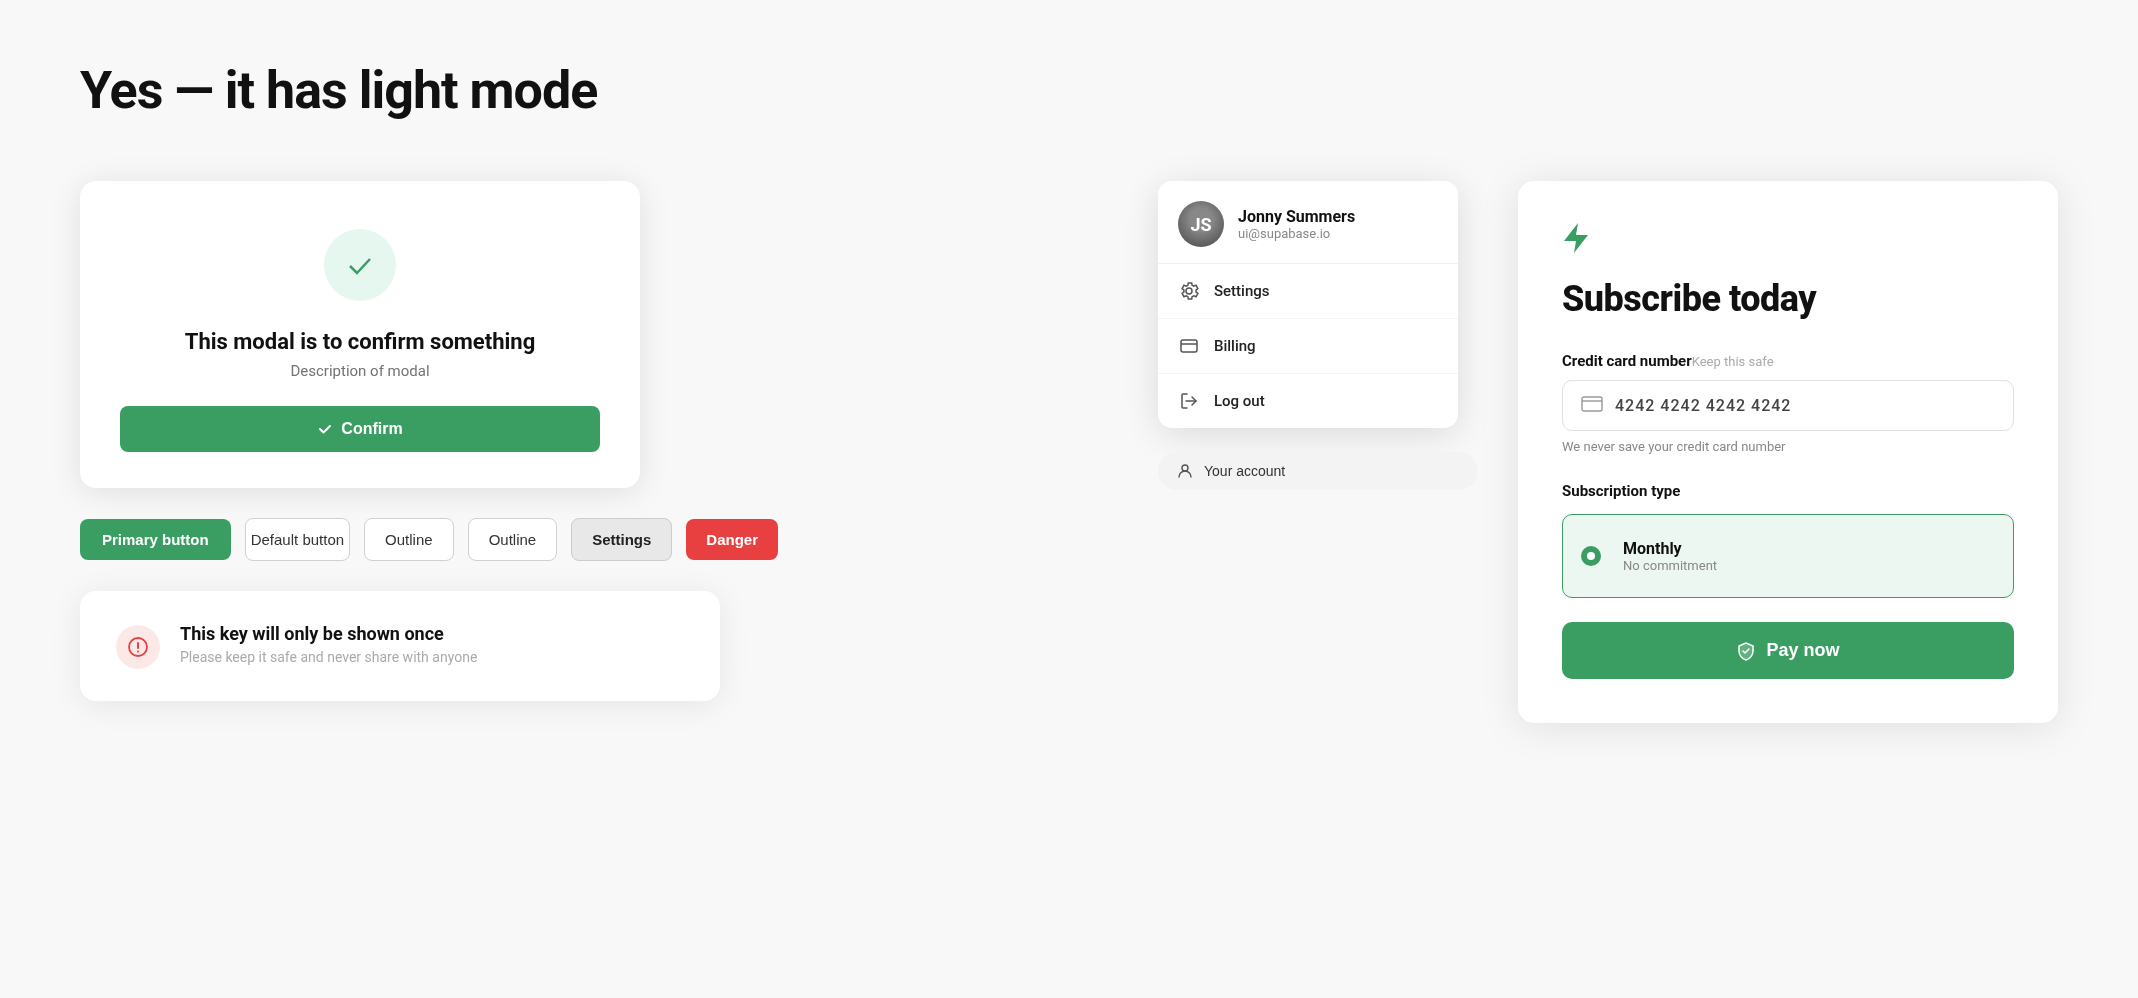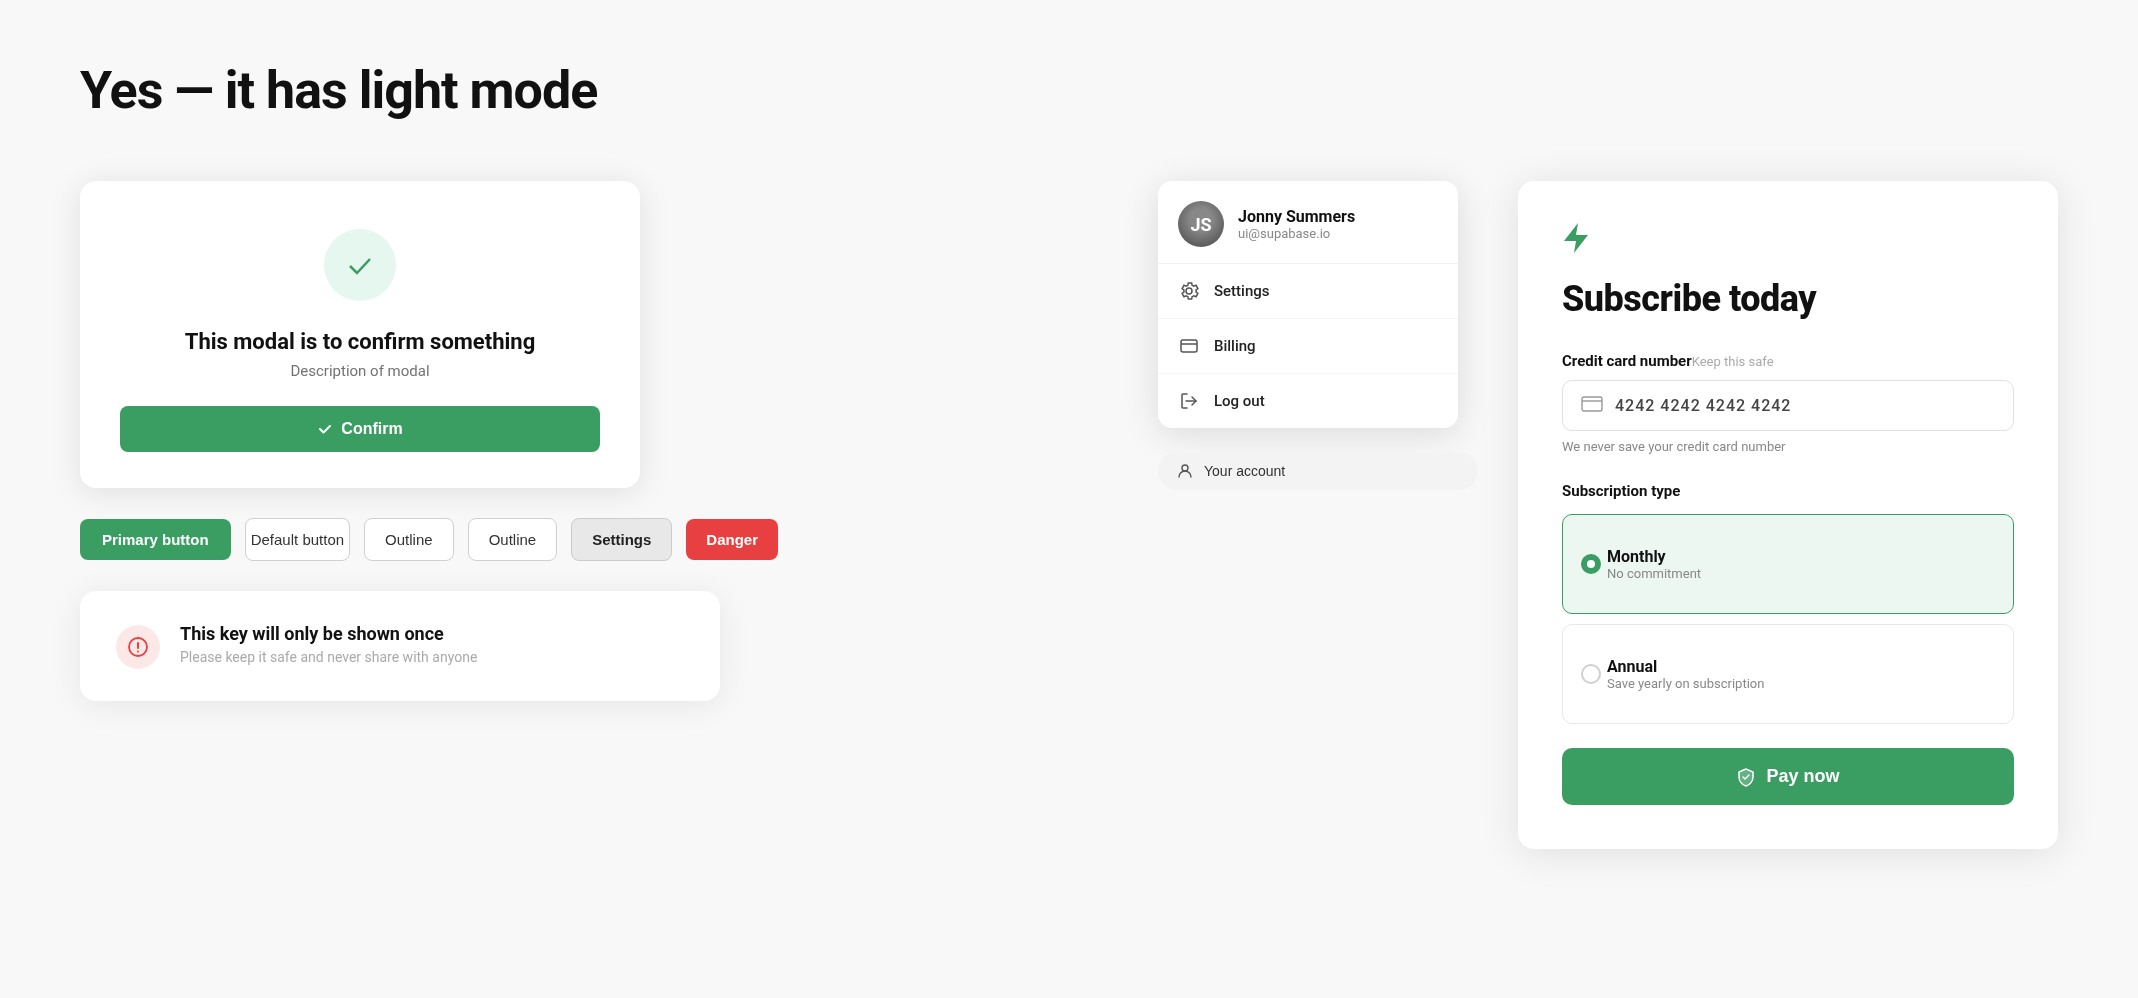--- a/index.html
+++ b/index.html
@@ -362,24 +362,24 @@
     .sub-type-label {
       font-size: 15px;
       font-weight: 700;
       color: #111;
       margin-bottom: 14px;
     }
 
     .sub-option {
       border: 1.5px solid #e8e8e8;
       border-radius: 10px;
-      padding: 32px 18px;
-      display: flex;
-      align-items: center;
-      gap: 6px;
+      padding: 24px 18px;
+      display: flex;
+      align-items: center;
+      gap: 22px;
       margin-bottom: 10px;
       cursor: pointer;
     }
 
     .sub-option.selected {
       background: #edf7f1;
       border-color: #3a9e63;
     }
 
     .radio-outer {
@@ -576,27 +576,20 @@
     <div class="sub-option selected">
       <div class="radio-outer checked">
         <div class="radio-inner"></div>
       </div>
       <div>
         <div class="sub-option-title">Monthly</div>
         <div class="sub-option-desc">No commitment</div>
       </div>
     </div>
 
-    <div class="sub-option">
-      <div class="radio-outer"></div>
-      <div>
-        <div class="sub-option-title">Annual</div>
-        <div class="sub-option-desc">Save yearly on subscription</div>
-      </div>
-    </div>
 
     <button class="pay-btn">
       <svg width="20" height="20" viewBox="0 0 20 20" fill="none">
         <path d="M10 2L3 5v5c0 4.1 3 7.9 7 9 4-1.1 7-4.9 7-9V5L10 2z" stroke="#fff" stroke-width="1.5" fill="rgba(255,255,255,0.2)"></path>
         <polyline stroke="#fff" stroke-width="1.5" stroke-linecap="round" stroke-linejoin="round" points="7,10 9,12 13,8"></polyline>
       </svg>
       <span>Pay now</span>
     </button>
 
   </div>

